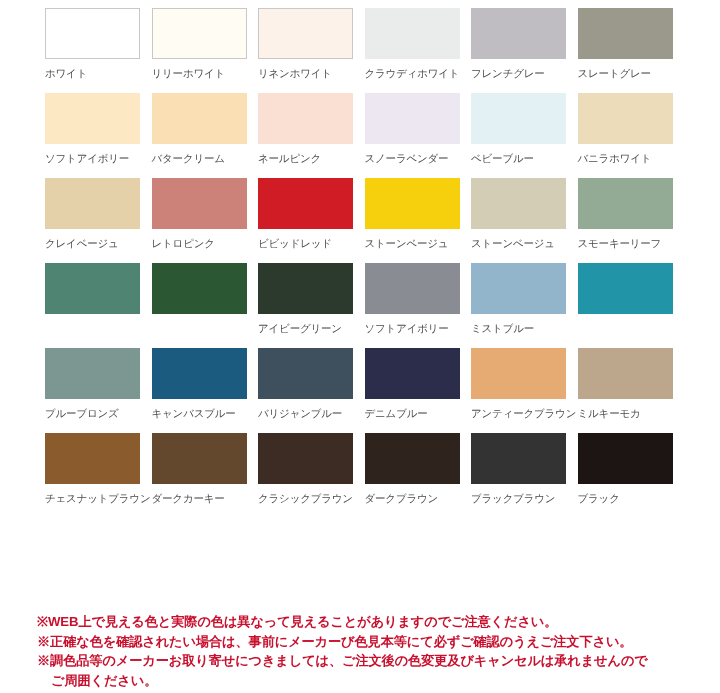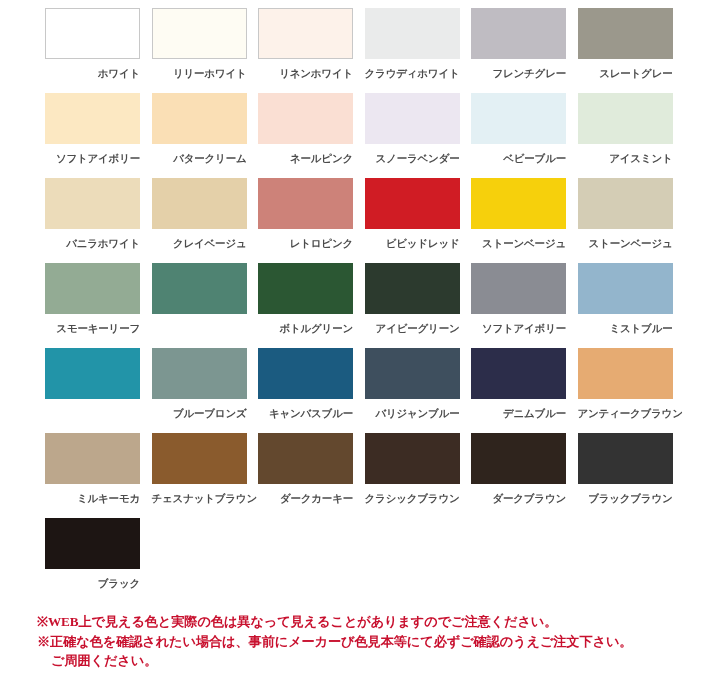--- a/index.html
+++ b/index.html
@@ -40,41 +40,41 @@
     height: 51px;
     box-sizing: border-box;
     display: block;
   }
   .swatch-chip.bordered {
     border: 1px solid #c8c8c8;
   }
   .swatch-label {
     display: block;
     width: 95px;
-    text-align: right;
+    text-align: left;
     font-size: 10.5px;
     line-height: 16px;
     padding-top: 6px;
     color: #4c4c4c;
-    font-weight: bold;
+    font-weight: normal;
     letter-spacing: -0.2px;
     white-space: nowrap;
     font-family: "Liberation Sans", "DejaVu Sans", sans-serif;
   }
   .notes {
     position: absolute;
     left: 37px;
     top: 612px;
     width: 670px;
     color: #c8102e;
     font-size: 13.2px;
     line-height: 19.5px;
     font-weight: bold;
     letter-spacing: -0.1px;
-    font-family: Liberation Serif, serif;
+    font-family: Liberation Sans, sans-serif;
   }
   .note-line {
     display: block;
     white-space: nowrap;
   }
   .note-line.cont {
     padding-left: 14px;
   }
 </style>
 </head>
@@ -121,24 +121,20 @@
       </div>
       <div class="swatch-cell">
         <span class="swatch-chip" title="スノーラベンダー" style="background: rgb(236, 231, 241);"></span>
         <span class="swatch-label">スノーラベンダー</span>
       </div>
       <div class="swatch-cell">
         <span class="swatch-chip" title="ベビーブルー" style="background: rgb(227, 240, 244);"></span>
         <span class="swatch-label">ベビーブルー</span>
       </div>
       <div class="swatch-cell">
-        <span class="swatch-chip" title="アイスミント" style="background: rgb(224, 235, 219);"></span>
-        <span class="swatch-label">アイスミント</span>
-      </div>
-      <div class="swatch-cell">
         <span class="swatch-chip" title="バニラホワイト" style="background: rgb(236, 220, 186);"></span>
         <span class="swatch-label">バニラホワイト</span>
       </div>
       <div class="swatch-cell">
         <span class="swatch-chip" title="クレイベージュ" style="background: rgb(228, 208, 169);"></span>
         <span class="swatch-label">クレイベージュ</span>
       </div>
       <div class="swatch-cell">
         <span class="swatch-chip" title="レトロピンク" style="background: rgb(205, 130, 121);"></span>
         <span class="swatch-label">レトロピンク</span>
@@ -157,21 +153,20 @@
       </div>
       <div class="swatch-cell">
         <span class="swatch-chip" title="スモーキーリーフ" style="background: rgb(147, 171, 148);"></span>
         <span class="swatch-label">スモーキーリーフ</span>
       </div>
       <div class="swatch-cell">
         <span class="swatch-chip" title="ティールグリーン" style="background: rgb(79, 131, 114);"></span>
       </div>
       <div class="swatch-cell">
         <span class="swatch-chip" title="ボトルグリーン" style="background: rgb(43, 87, 51);"></span>
-        <span class="swatch-label">ボトルグリーン</span>
       </div>
       <div class="swatch-cell">
         <span class="swatch-chip" title="アイビーグリーン" style="background: rgb(44, 58, 46);"></span>
         <span class="swatch-label">アイビーグリーン</span>
       </div>
       <div class="swatch-cell">
         <span class="swatch-chip" title="グレイッシュブルー" style="background: rgb(138, 140, 147);"></span>
         <span class="swatch-label">ソフトアイボリー</span>
       </div>
       <div class="swatch-cell">
@@ -227,16 +222,17 @@
       </div>
       <div class="swatch-cell">
         <span class="swatch-chip" title="ブラック" style="background: rgb(29, 21, 19);"></span>
         <span class="swatch-label">ブラック</span>
       </div>
     </div>
 
   <div class="notes" id="notes-block">
       <span class="note-line">※WEB上で見える色と実際の色は異なって見えることがありますのでご注意ください。</span>
       <span class="note-line">※正確な色を確認されたい場合は、事前にメーカーび色見本等にて必ずご確認のうえご注文下さい。</span>
+      <span class="note-line">※調色品等のメーカーお取り寄せにつきましては、ご注文後の色変更及びキャンセルは承れませんので</span>
       <span class="note-line cont">ご周囲ください。</span>
     </div>
 
 </div>
 
 </body></html>

